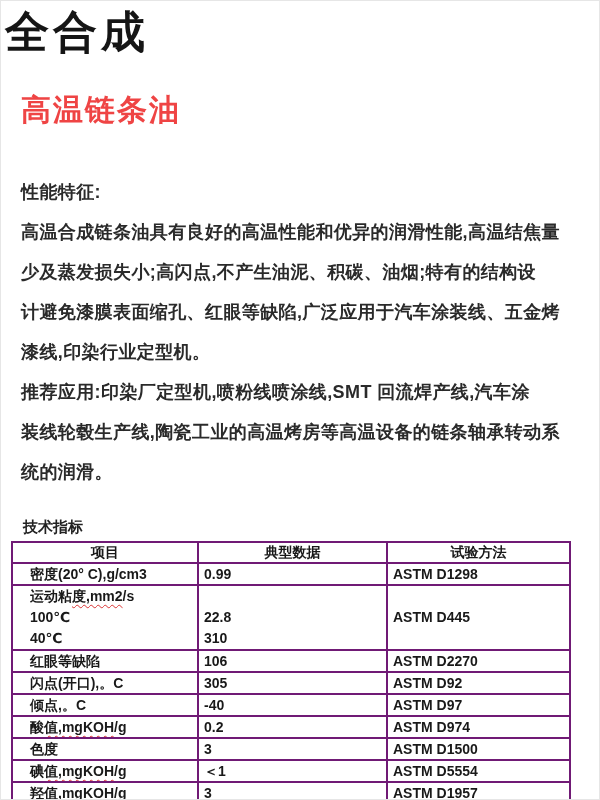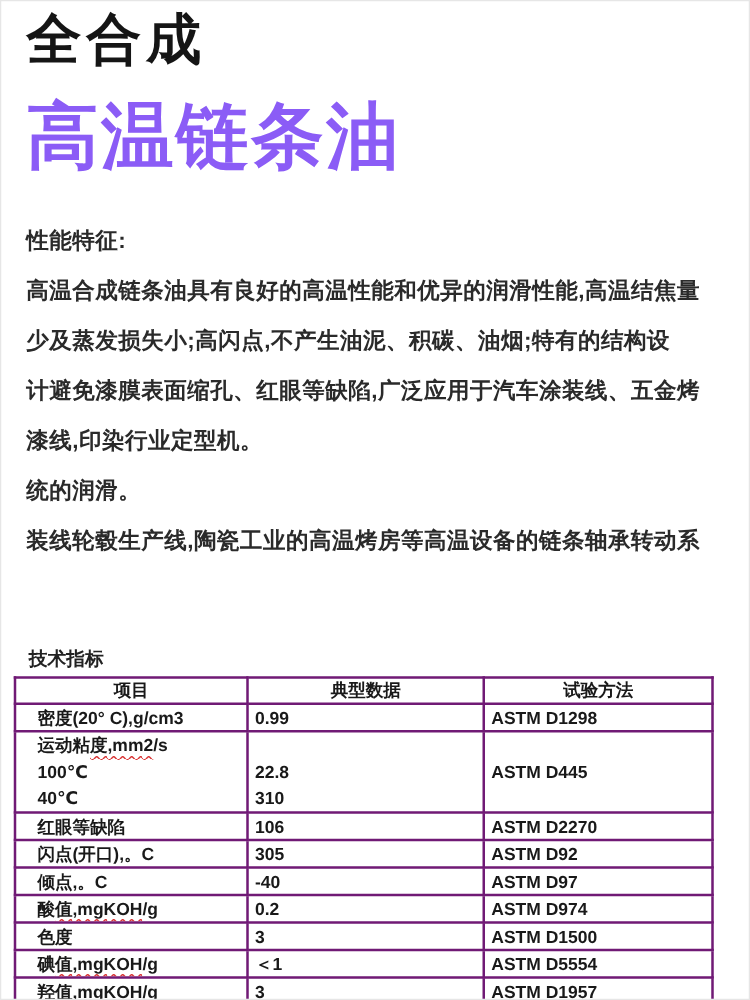--- a/index.html
+++ b/index.html
@@ -7,27 +7,27 @@
     position:relative;
     width:600px;height:800px;
     background:#ffffff;
     box-sizing:border-box;
     border:1px solid #e6e6e6;
     font-family:"Liberation Sans","DejaVu Sans",sans-serif;
     color:#1c1c1c;
     overflow:hidden;
   }
   .title-black{
-    position:absolute;left:20px;top:0;
+    position:absolute;left:4px;top:0;
     font-size:44px;font-weight:700;color:#151515;
     line-height:62px;letter-spacing:4px;white-space:nowrap;
   }
   .title-red{
     position:absolute;left:20px;top:76px;
-    font-size:58px;font-weight:700;color:#8b5cf6;
+    font-size:30px;font-weight:700;color:#ef4444;
     line-height:66px;letter-spacing:2px;white-space:nowrap;
   }
   .body-text{
     position:absolute;left:20px;top:171px;width:566px;
     font-size:18px;font-weight:600;color:#2a2a2a;
     letter-spacing:0.4px;
   }
   .body-text .line{
     height:40px;line-height:40px;white-space:nowrap;
   }
@@ -70,22 +70,23 @@
 
   <div class="title-black">全合成</div>
   <div class="title-red">高温链条油</div>
 
   <div class="body-text">
     <div class="line">性能特征:</div>
     <div class="line">高温合成链条油具有良好的高温性能和优异的润滑性能,高温结焦量</div>
     <div class="line">少及蒸发损失小;高闪点,不产生油泥、积碳、油烟;特有的结构设</div>
     <div class="line">计避免漆膜表面缩孔、红眼等缺陷,广泛应用于汽车涂装线、五金烤</div>
     <div class="line">漆线,印染行业定型机。</div>
+    <div class="line">推荐应用:印染厂定型机,喷粉线喷涂线,SMT 回流焊产线,汽车涂</div>
+    <div class="line">装线轮毂生产线,陶瓷工业的高温烤房等高温设备的链条轴承转动系</div>
     <div class="line">统的润滑。</div>
-    <div class="line">装线轮毂生产线,陶瓷工业的高温烤房等高温设备的链条轴承转动系</div>
   </div>
 
   <div class="tech-label">技术指标</div>
 
   <table class="spec-table">
     <colgroup>
         <col class="c1">
         <col class="c2">
         <col class="c3">
       </colgroup>

